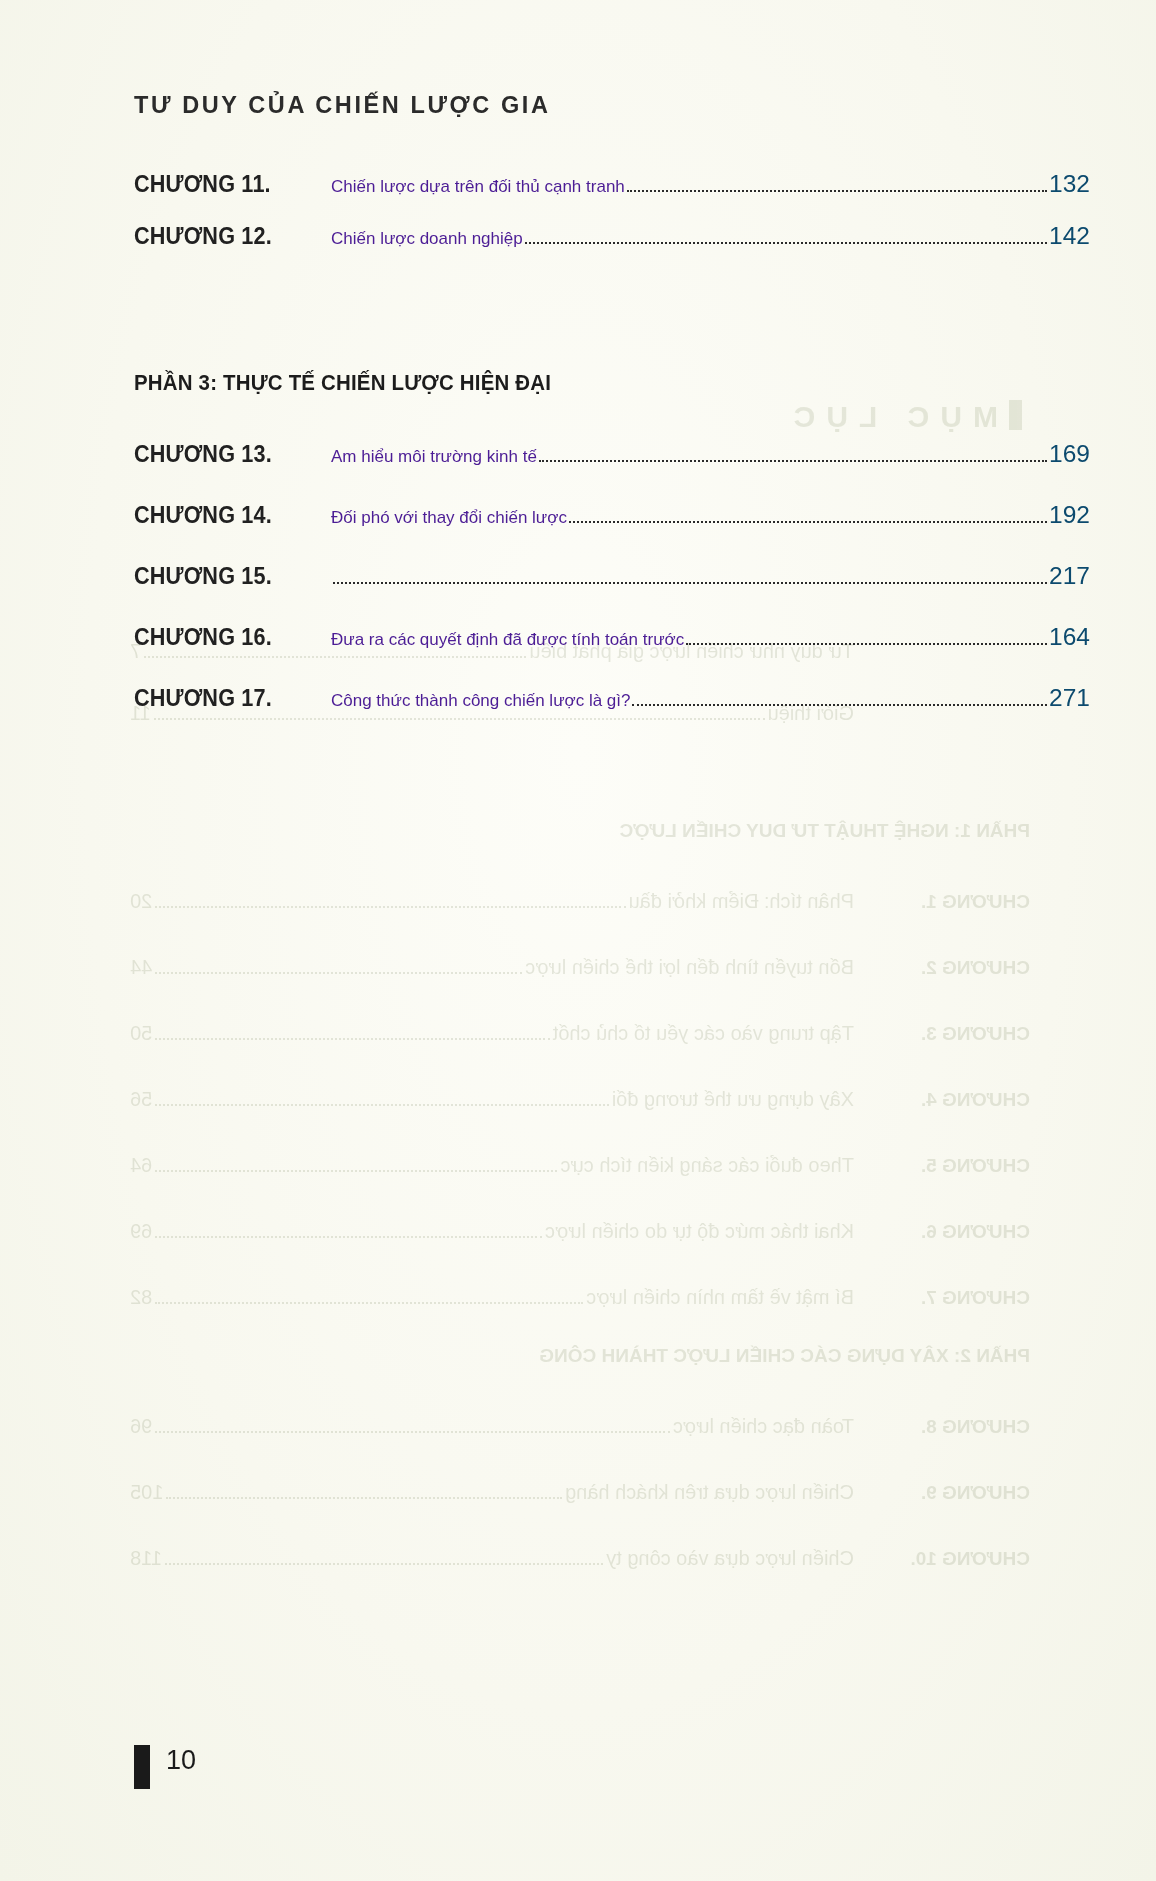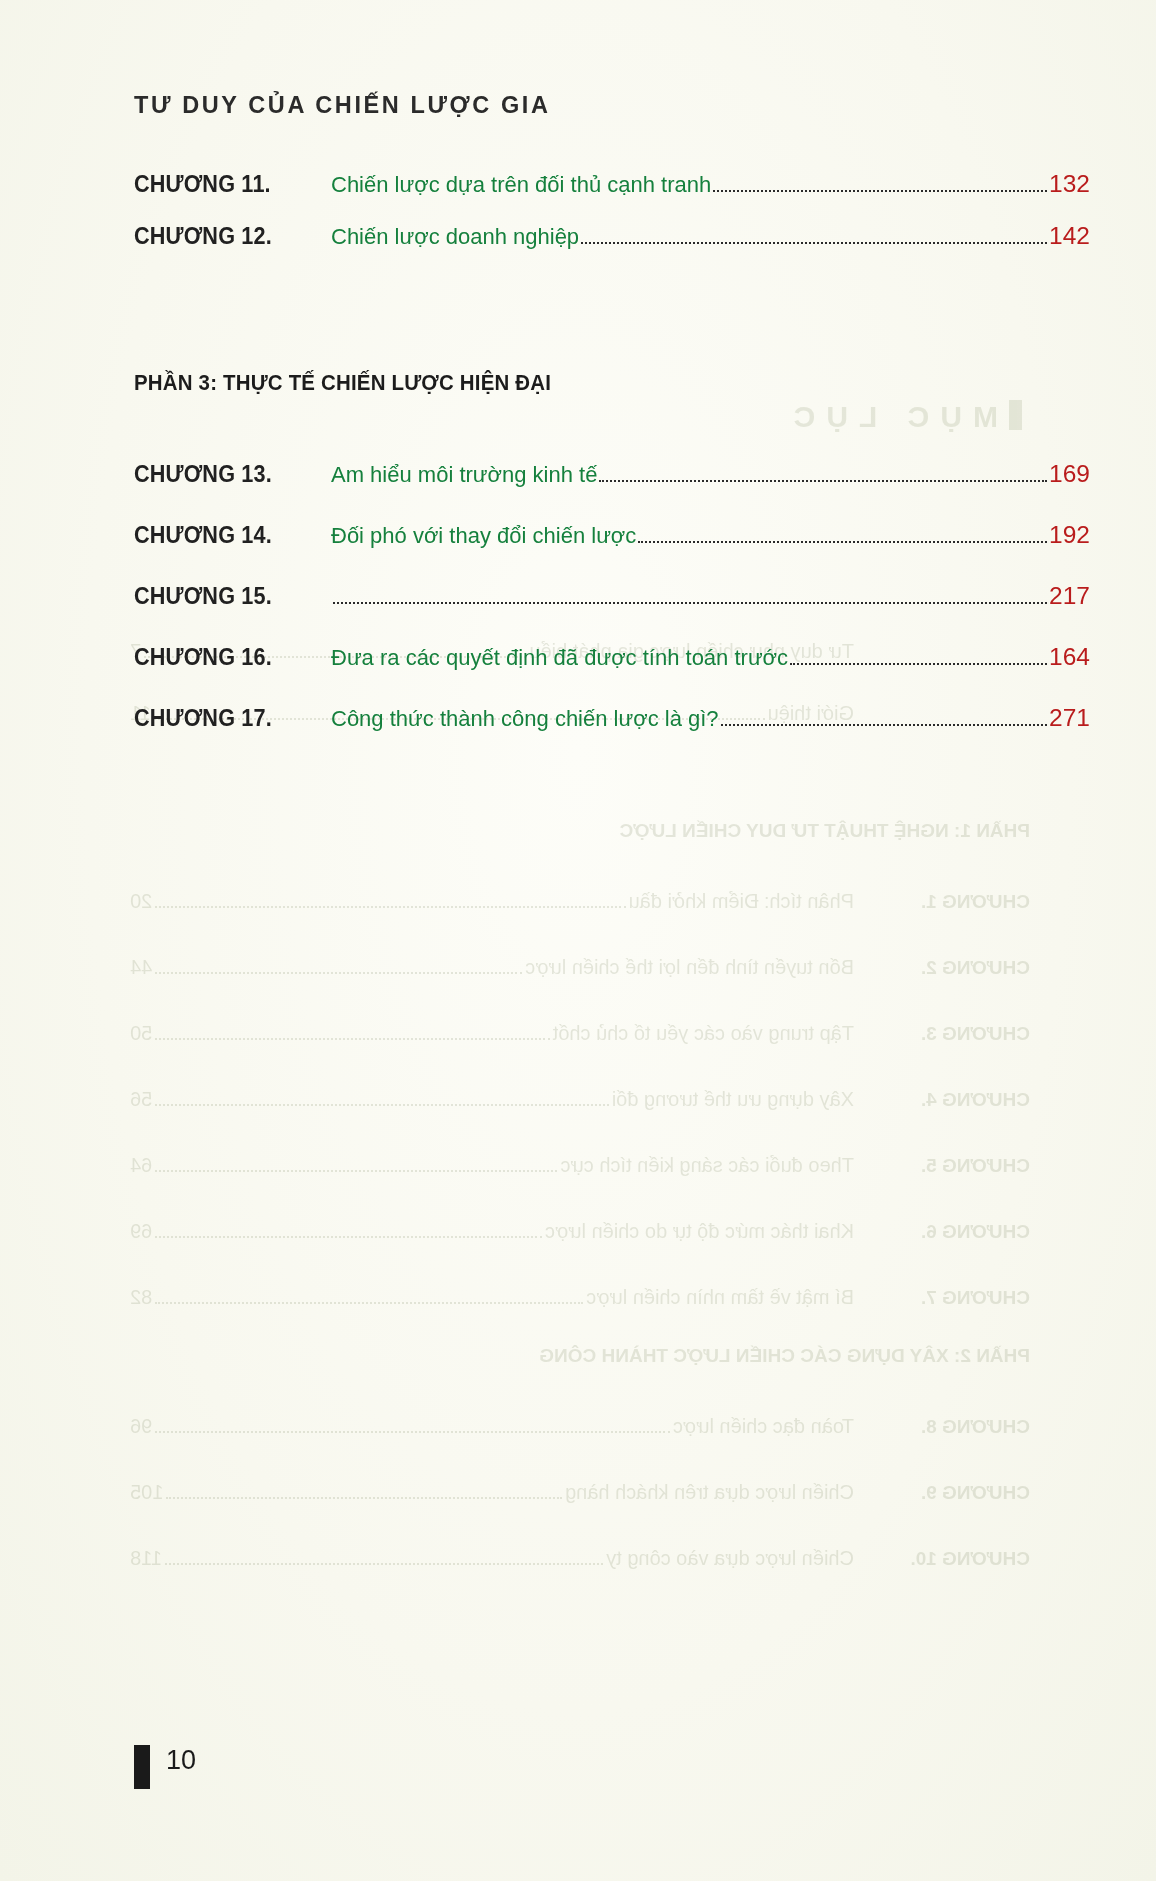--- a/index.html
+++ b/index.html
@@ -61,34 +61,34 @@
     flex: 0 0 197px;
     font-size: 23px;
     font-weight: 700;
     color: #212121;
     letter-spacing: 0.2px;
     font-stretch: condensed;
     transform: scaleX(0.94);
     transform-origin: left center;
   }
   .toc-row .title {
-    font-size: 22px;
-    color: #15803d;
+    font-size: 17px;
+    color: #4c1d95;
     flex: 0 0 auto;
   }
   .toc-row .leader {
     flex: 1 1 auto;
     border-bottom: 2.4px dotted #2a2a2a;
     margin: 0 2px 7px 2px;
     min-width: 12px;
     height: 1px;
   }
   .toc-row .pageno {
     font-size: 24.5px;
-    color: #b91c1c;
+    color: #0c4a6e;
     flex: 0 0 auto;
     text-align: left;
   }
 
   .part-heading {
     position: absolute;
     left: 134px;
     top: 370px;
     font-size: 22px;
     font-weight: 700;
@@ -290,21 +290,21 @@
       <div class="toc-row">
         <span class="chap">CHƯƠNG 12.</span>
         <span class="title">Chiến lược doanh nghiệp</span>
         <span class="leader"></span>
         <span class="pageno">142</span>
       </div>
     </div>
 
     <div class="part-heading">PHẦN 3: THỰC TẾ CHIẾN LƯỢC HIỆN ĐẠI</div>
 
-    <div class="toc" style="top:460px;">
+    <div class="toc" style="top:440px;">
       <div class="toc-row" style="margin-bottom:32px;">
         <span class="chap">CHƯƠNG 13.</span>
         <span class="title">Am hiểu môi trường kinh tế</span>
         <span class="leader"></span>
         <span class="pageno">169</span>
       </div>
       <div class="toc-row" style="margin-bottom:32px;">
         <span class="chap">CHƯƠNG 14.</span>
         <span class="title">Đối phó với thay đổi chiến lược</span>
         <span class="leader"></span>

